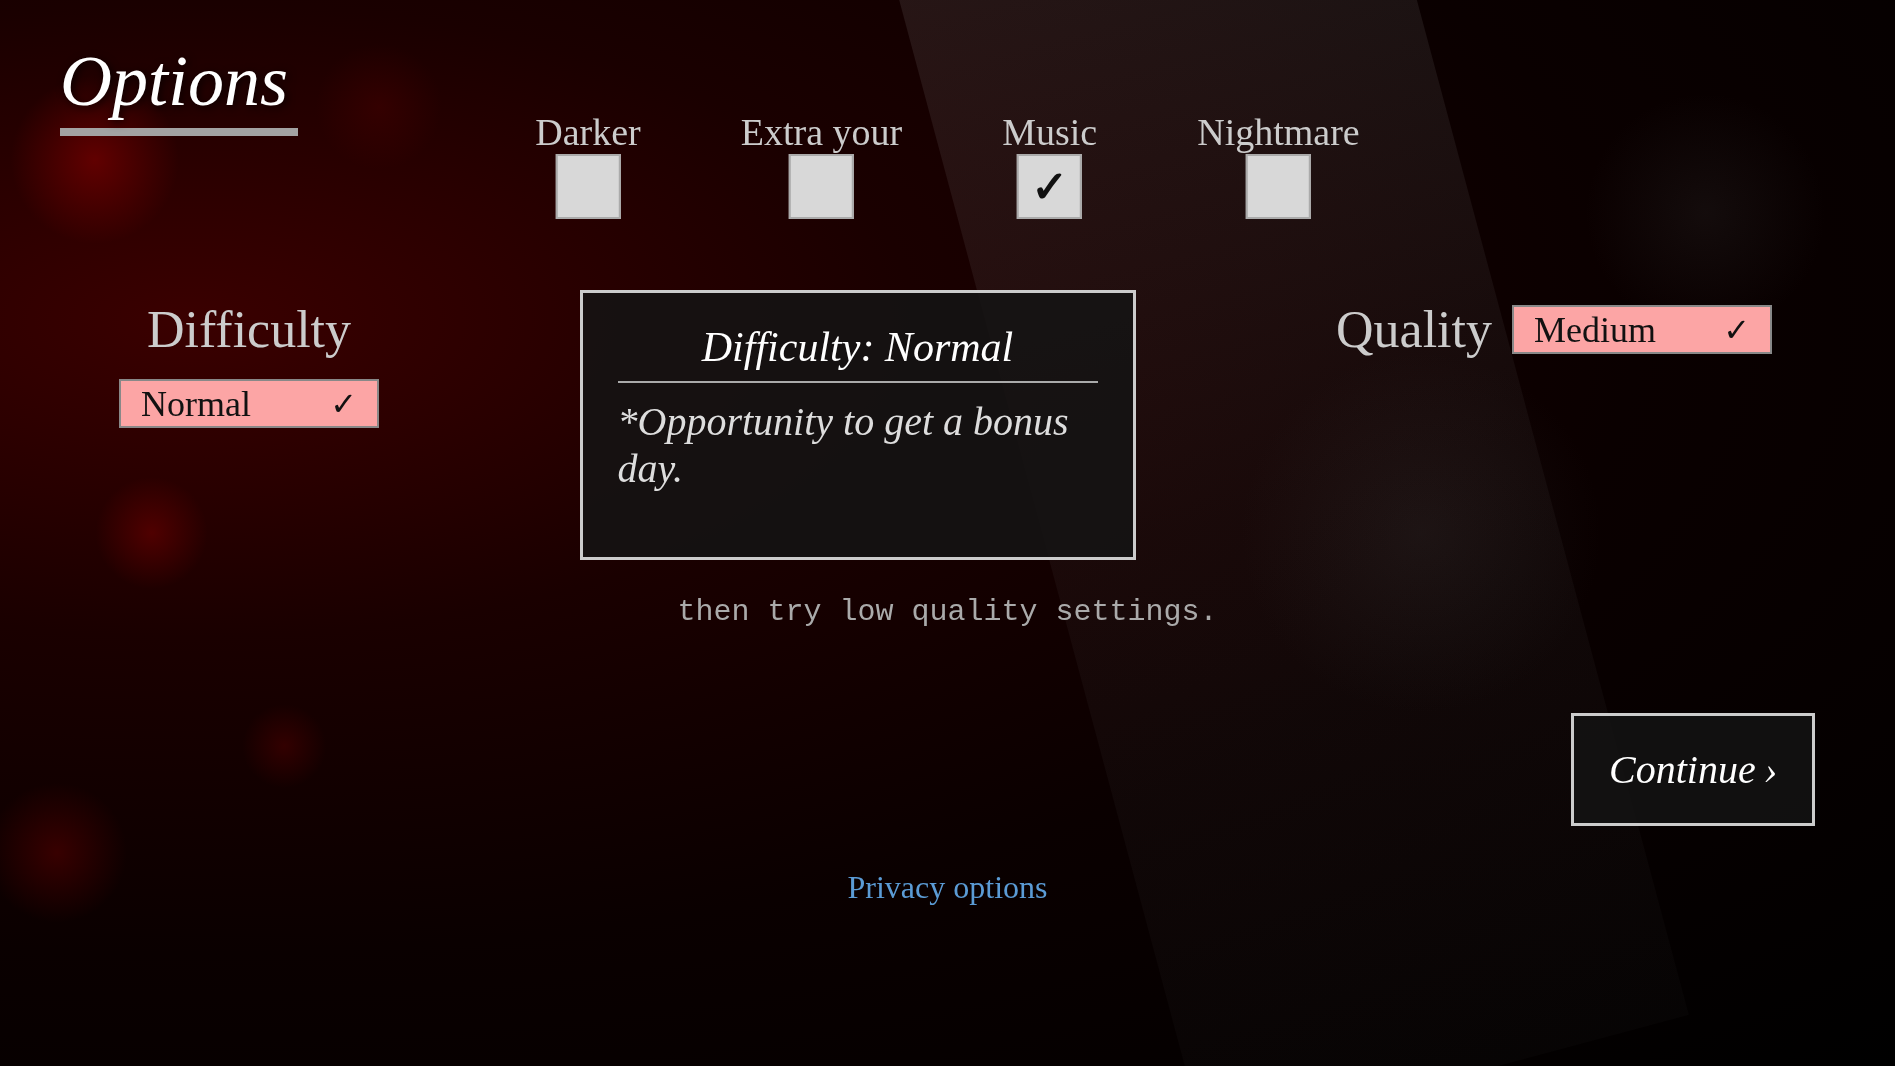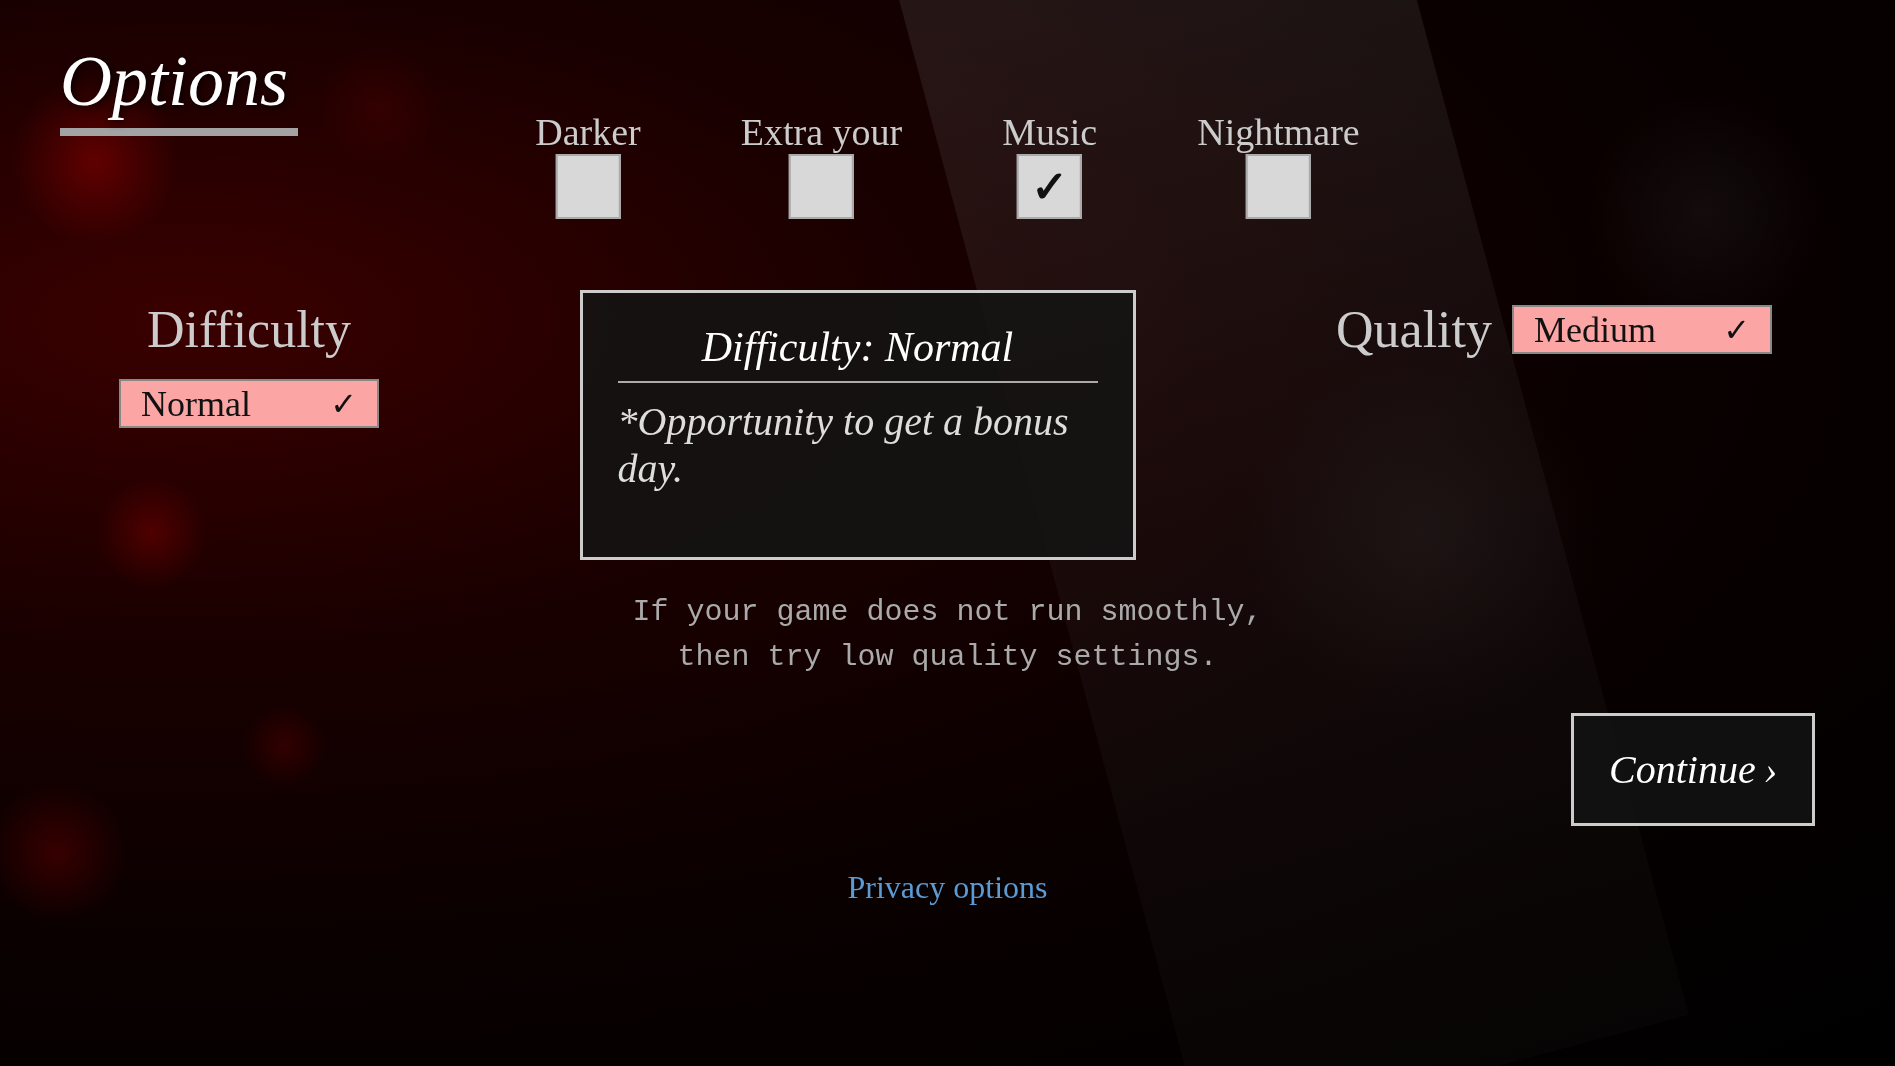--- a/index.html
+++ b/index.html
@@ -306,21 +306,20 @@
       <span class="section-title">Quality</span>
       <div class="dropdown-select">
         <span class="dropdown-value">Medium</span>
         <span class="dropdown-arrow">✓</span>
       </div>
     </div>
 
   </div>
 
   <div class="perf-hint">
-    <div>If your game does not run smoothly,</div>
     <div>then try low quality settings.</div>
   </div>
 
   <div class="continue-btn">
     <span class="continue-label">Continue</span>
     <span style="font-style:italic; font-size:40px; color:#fff; font-family:Georgia,serif;">›</span>
   </div>
 
   <div class="privacy-link">Privacy options</div>
 

